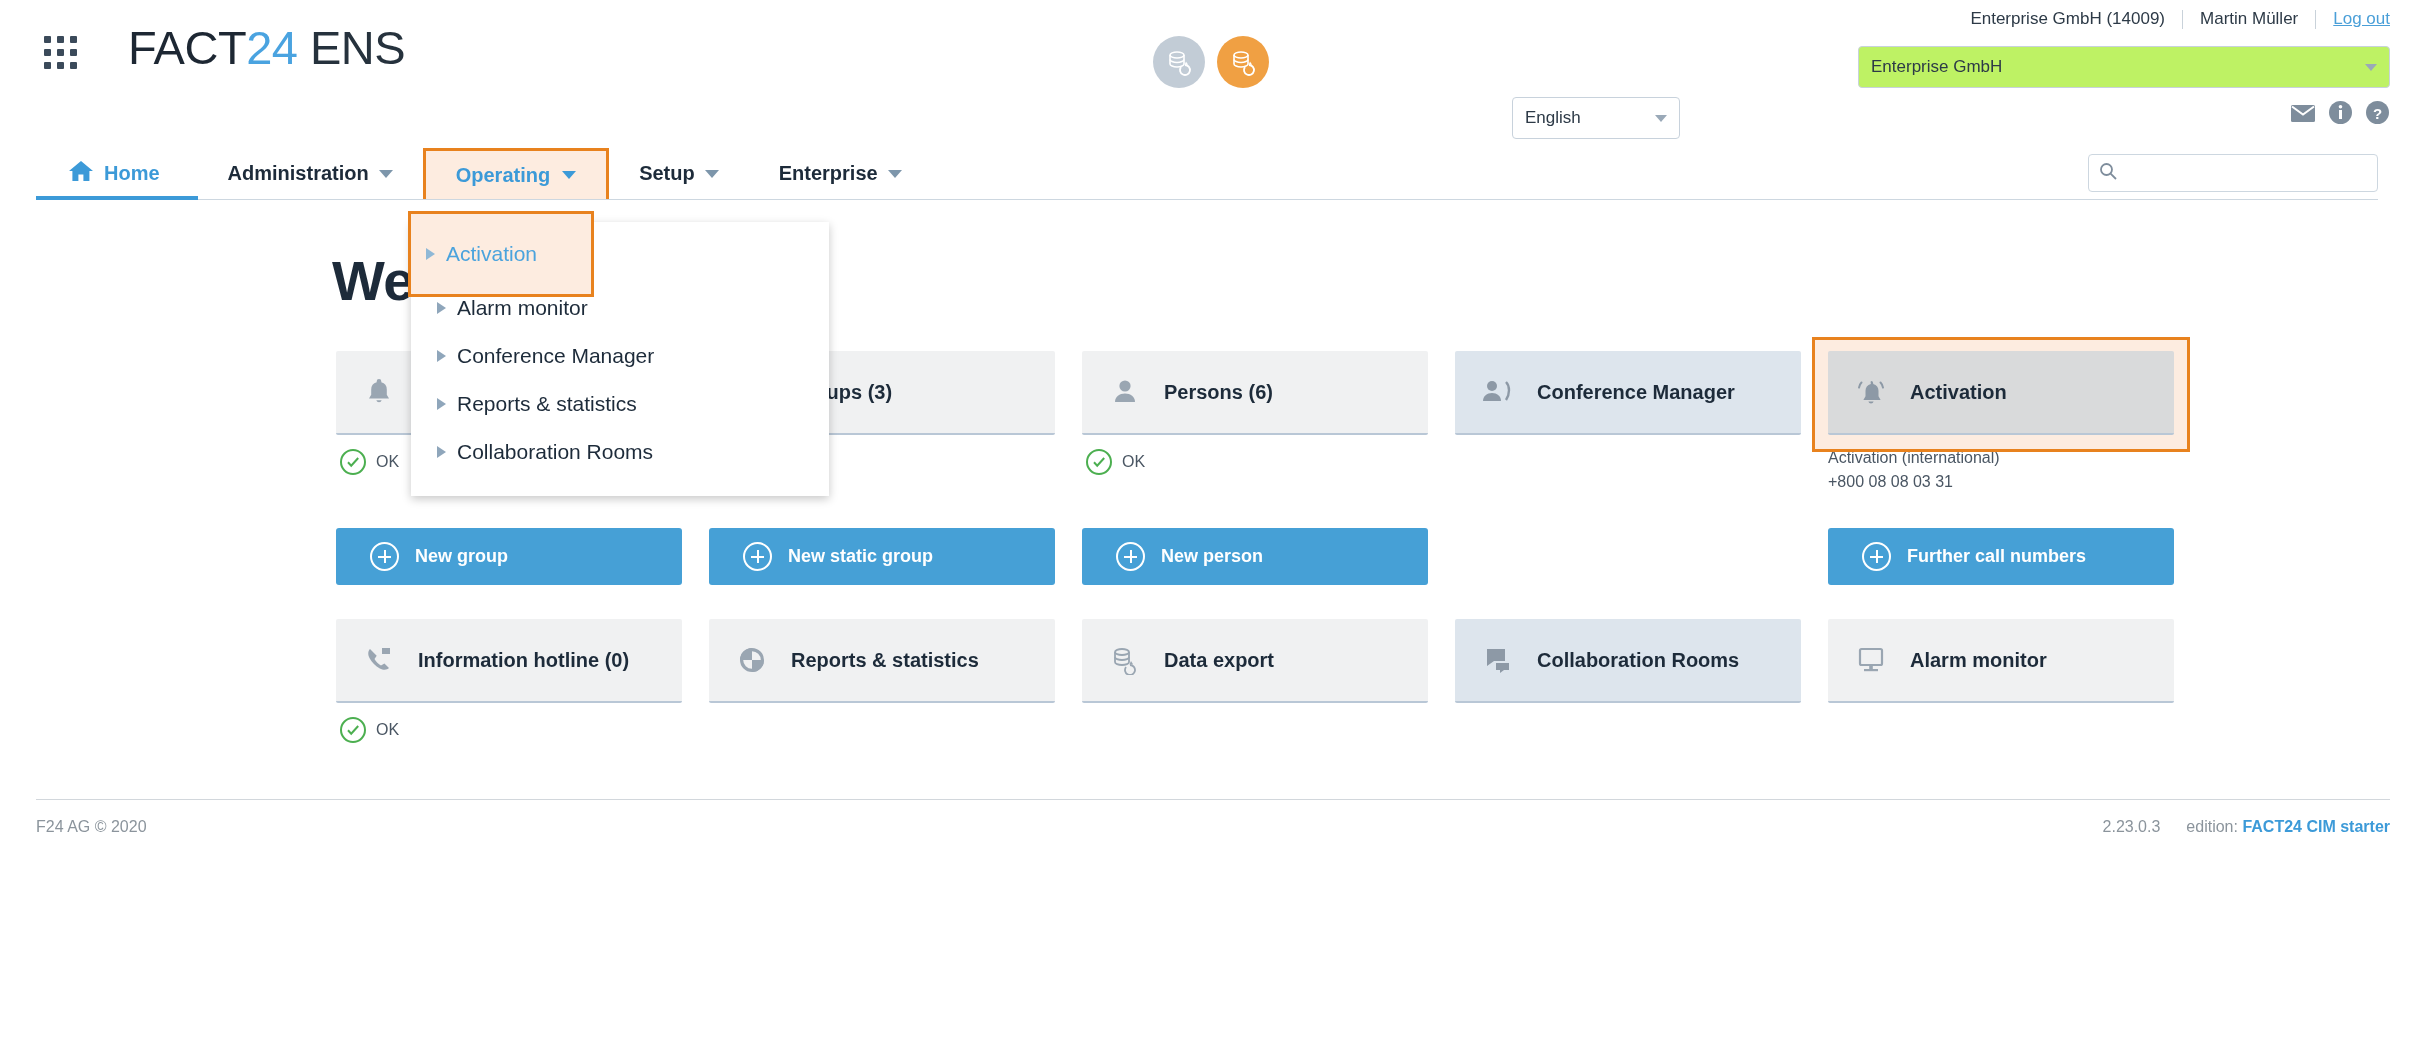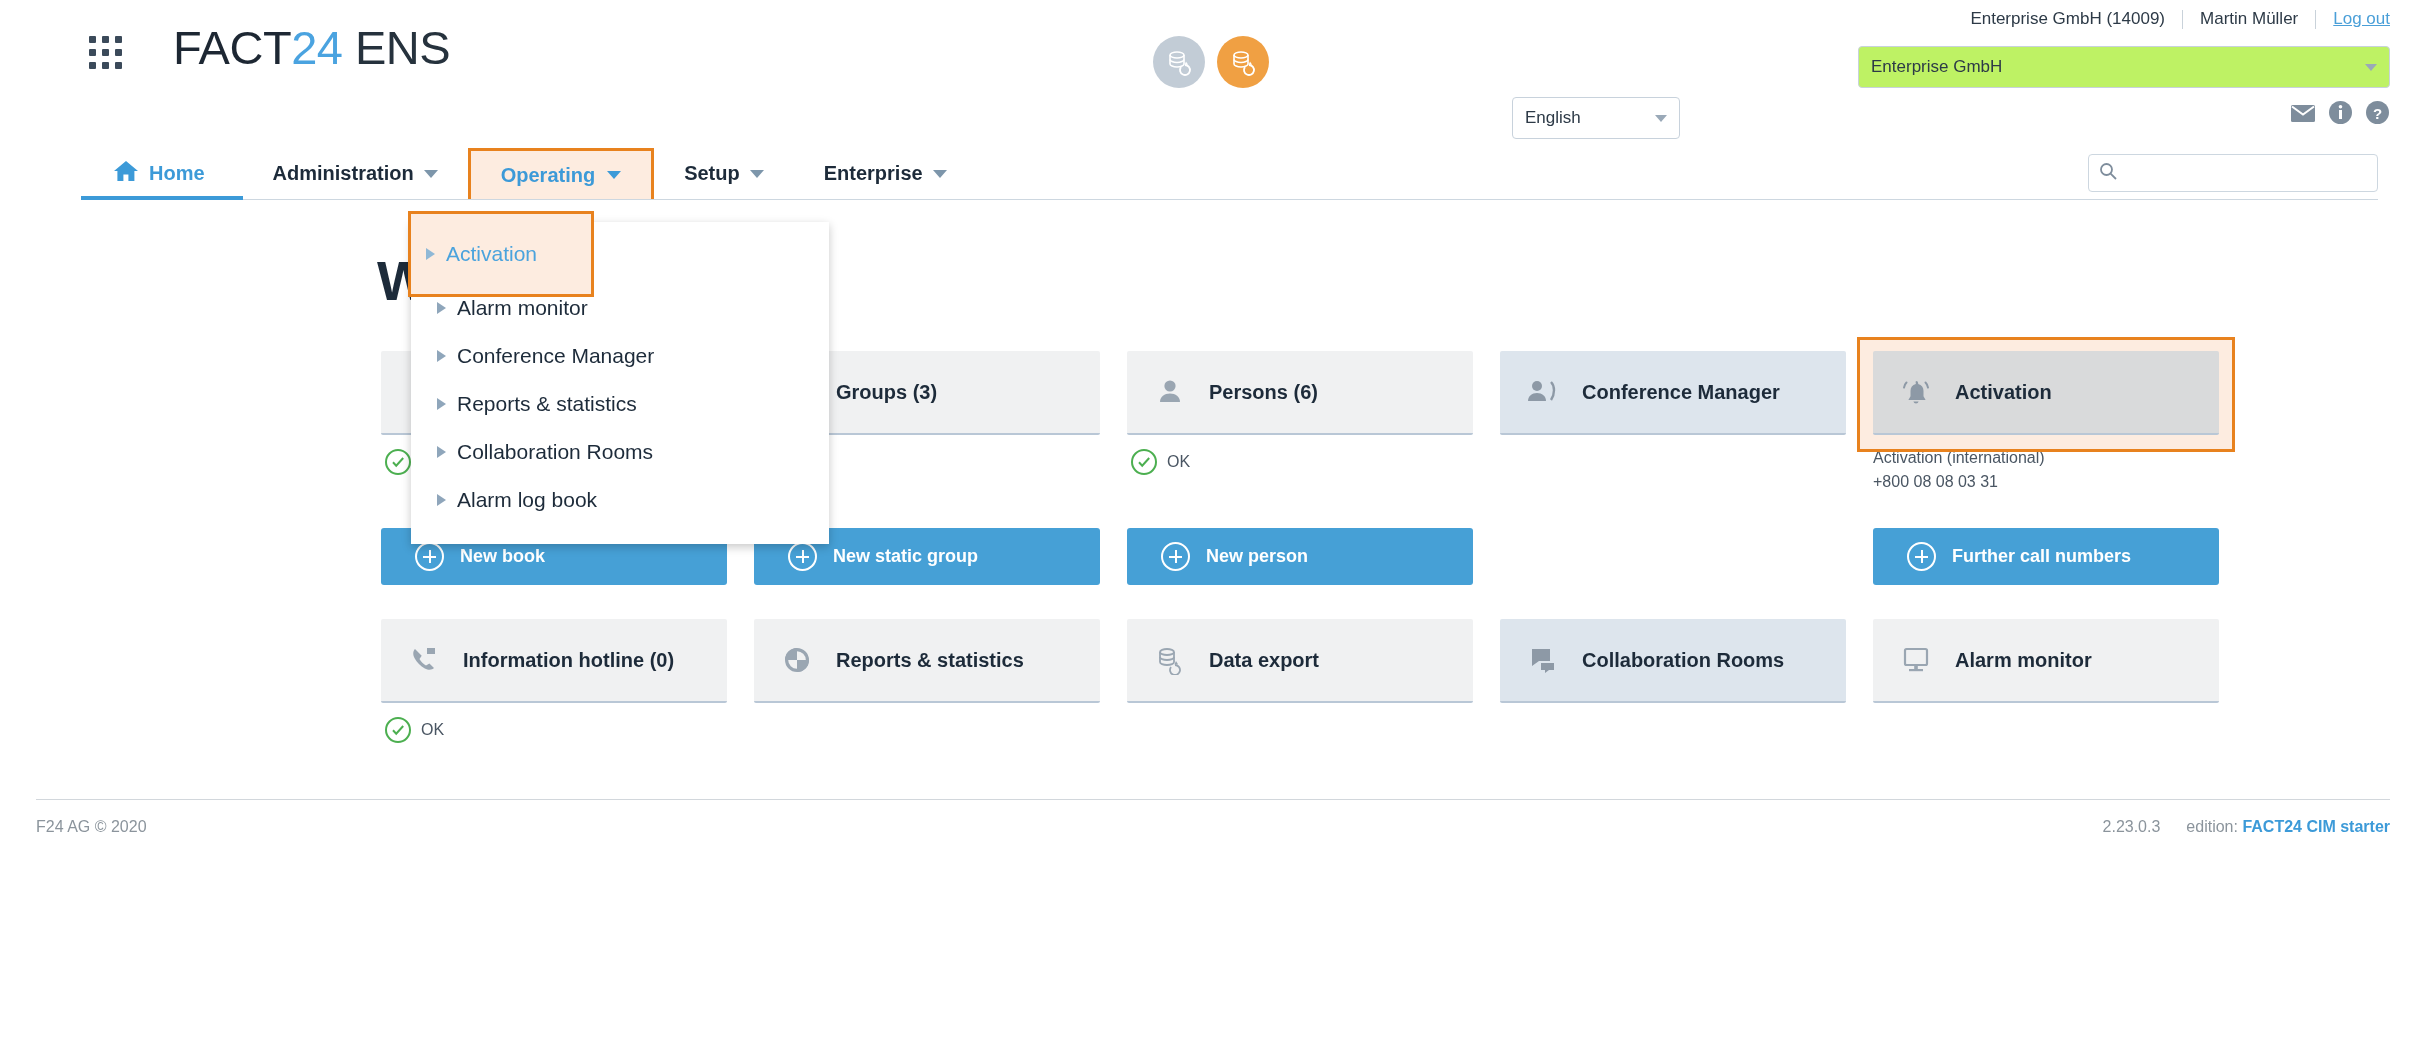--- a/index.html
+++ b/index.html
@@ -3,21 +3,21 @@
 <meta charset="utf-8">
 <style>
   * { box-sizing: border-box; }
   html, body {
     margin: 0; padding: 0;
     width: 2414px; height: 1054px;
     background: #ffffff;
     font-family: "Liberation Sans", sans-serif;
     overflow: hidden;
   }
-  .page { position: relative; width: 2414px; height: 860px; background:#fff;padding-left:45px; }
+  .page { position: relative; width: 2414px; height: 860px; background:#fff; }
 
   
   .topbar { position: relative; height: 148px; }
   .waffle {
     position: absolute; left: 44px; top: 36px;
     width: 34px; height: 34px;
     display: grid; grid-template-columns: repeat(3, 1fr); grid-template-rows: repeat(3, 1fr);
     gap: 5px; cursor: pointer;
   }
   .waffle i { display:block; width:7px; height:7px; background:#3b4a5a; border-radius:1px; }
@@ -405,21 +405,21 @@
             <div>Activation (international)</div>
             <div>+800 08 08 03 31</div>
           </div>
         </div>
 
       </div>
 
       <div class="btnrow">
         <button class="bluebtn">
           <span class="plus"></span>
-          <span>New book</span>
+          <span>New group</span>
         </button>
         <button class="bluebtn">
           <span class="plus"></span>
           <span>New static group</span>
         </button>
         <button class="bluebtn">
           <span class="plus"></span>
           <span>New person</span>
         </button>
         <div class="col-spacer"></div>
@@ -522,24 +522,20 @@
       <span>Conference Manager</span>
     </div>
     <div class="dd-item">
       <span class="tri"></span>
       <span>Reports &amp; statistics</span>
     </div>
     <div class="dd-item">
       <span class="tri"></span>
       <span>Collaboration Rooms</span>
     </div>
-    <div class="dd-item">
-      <span class="tri"></span>
-      <span>Alarm log book</span>
-    </div>
   </div>
 
   <div class="dd-highlight-box"></div>
   <div class="dd-hl-label">
     <span class="tri"></span>
     <span>Activation</span>
   </div>
 
   <div class="footer">
     <span>F24 AG © 2020</span>

